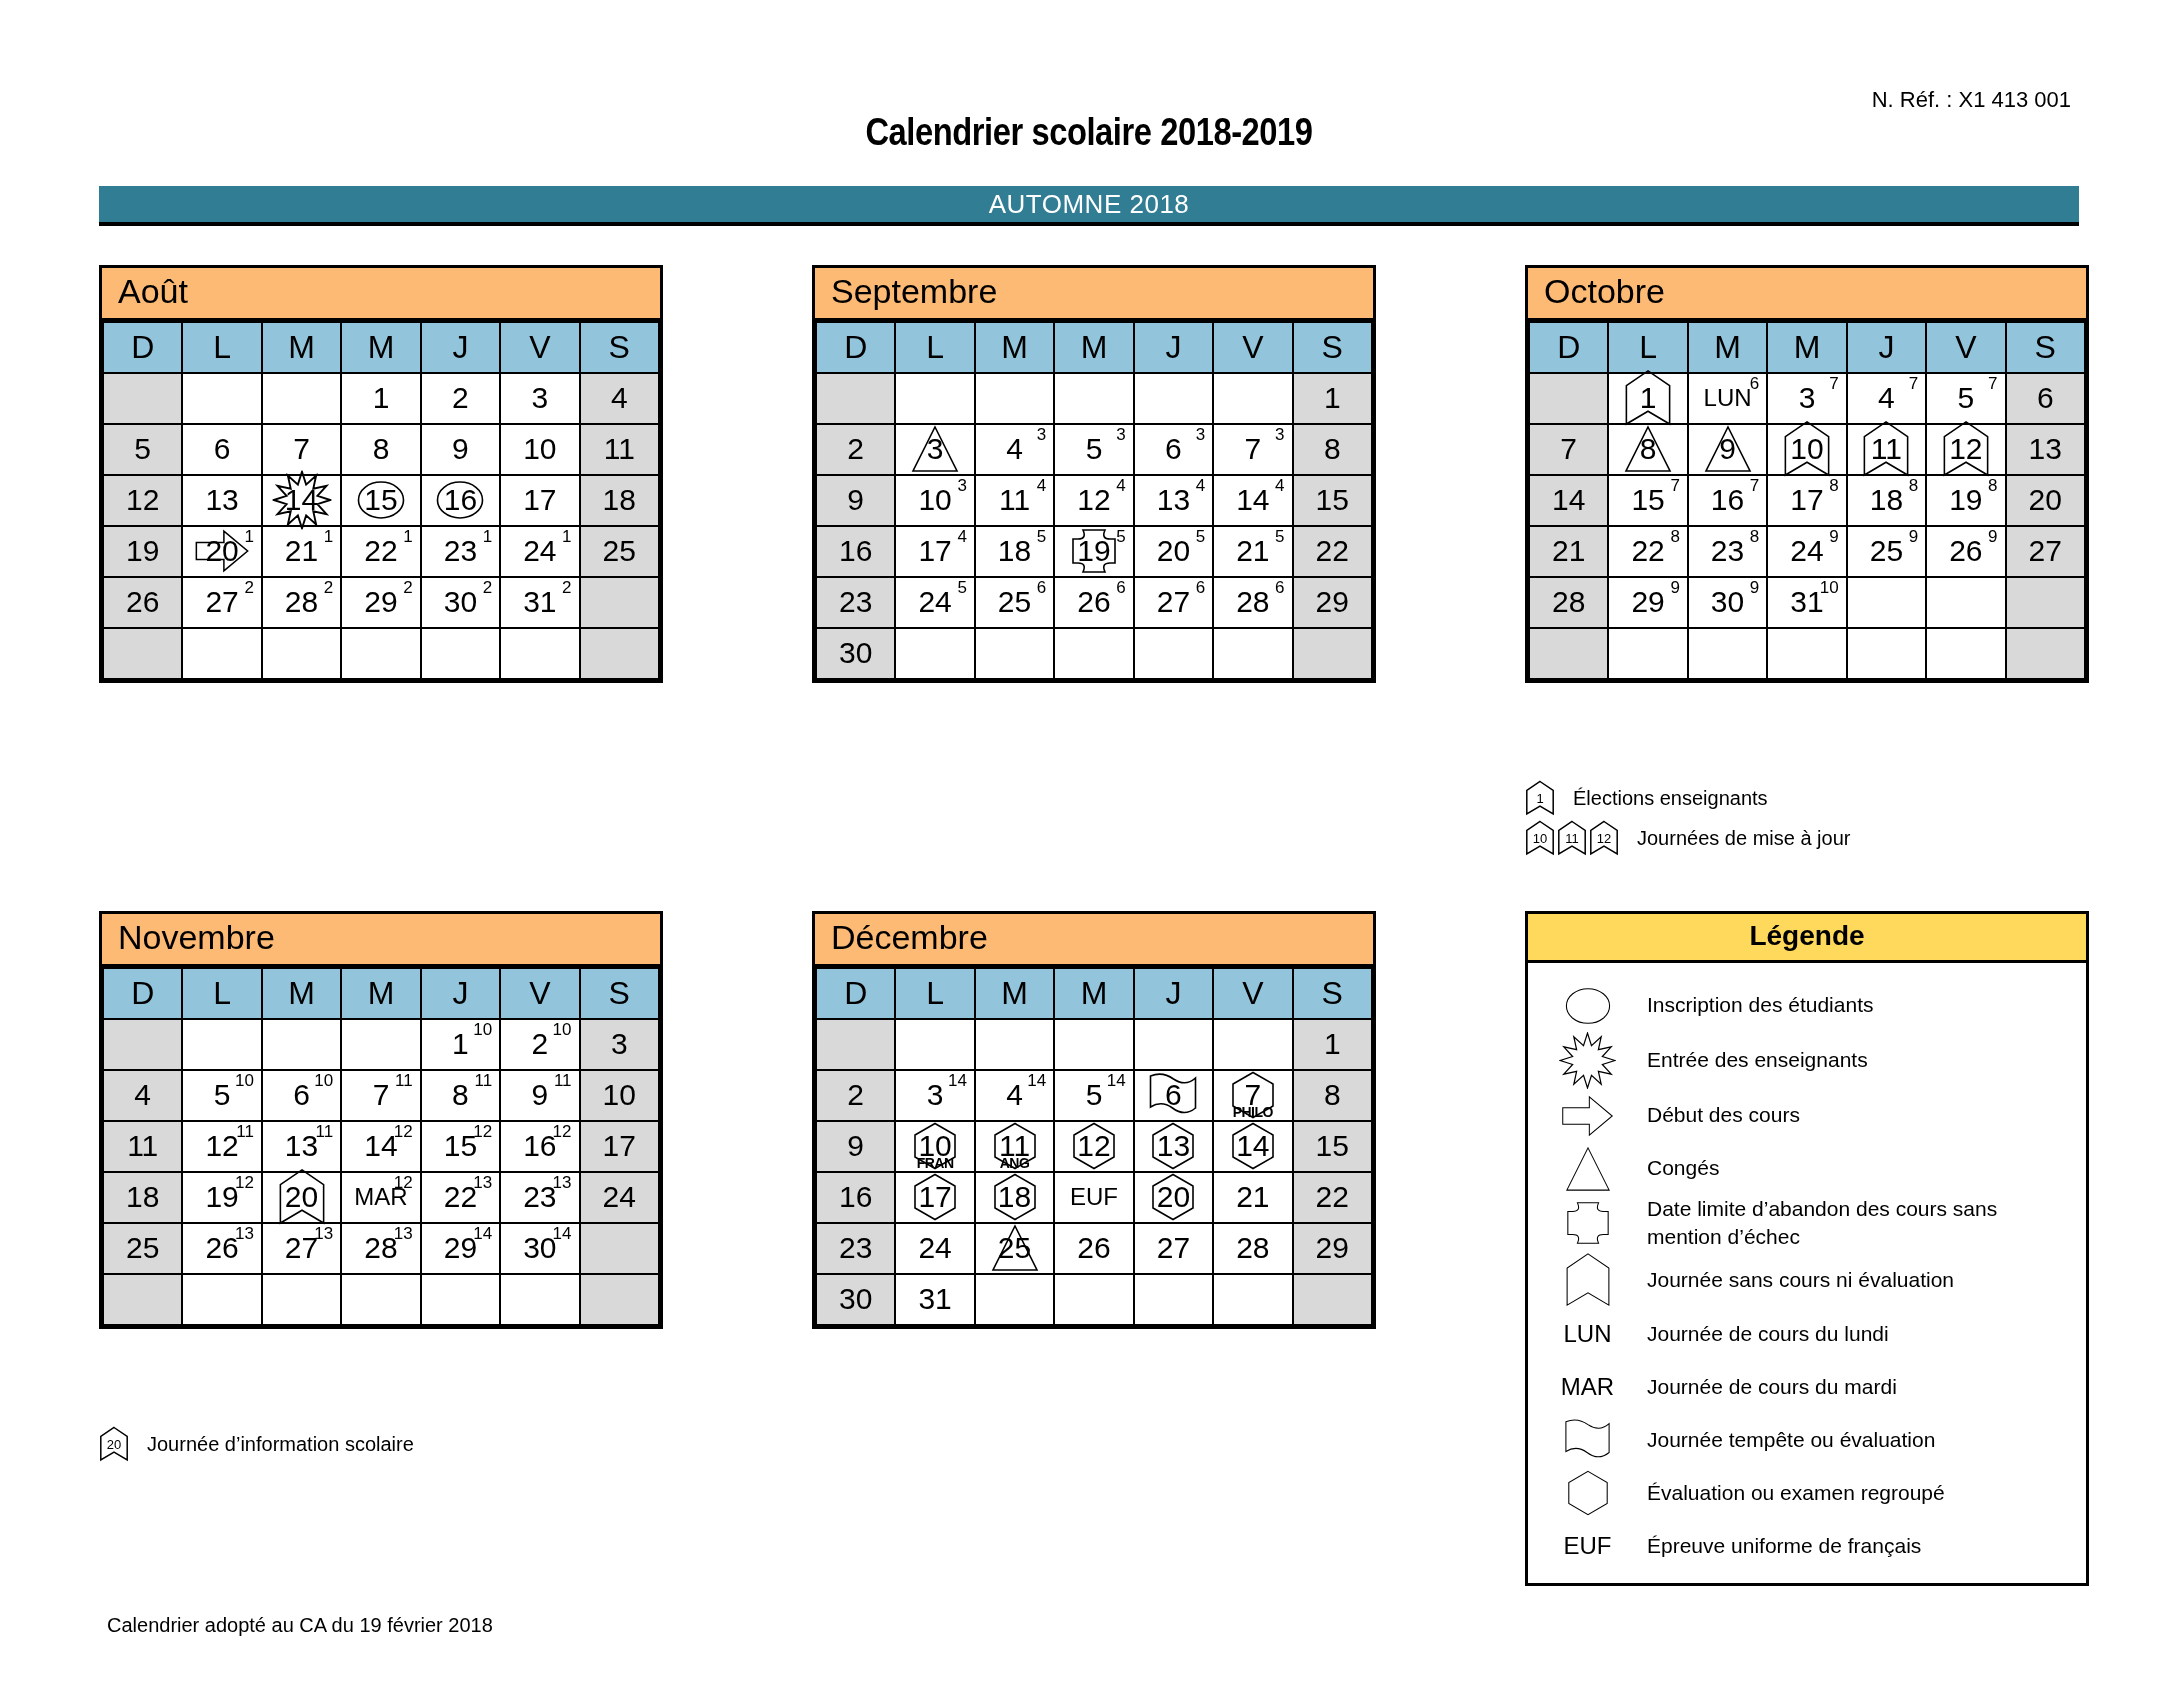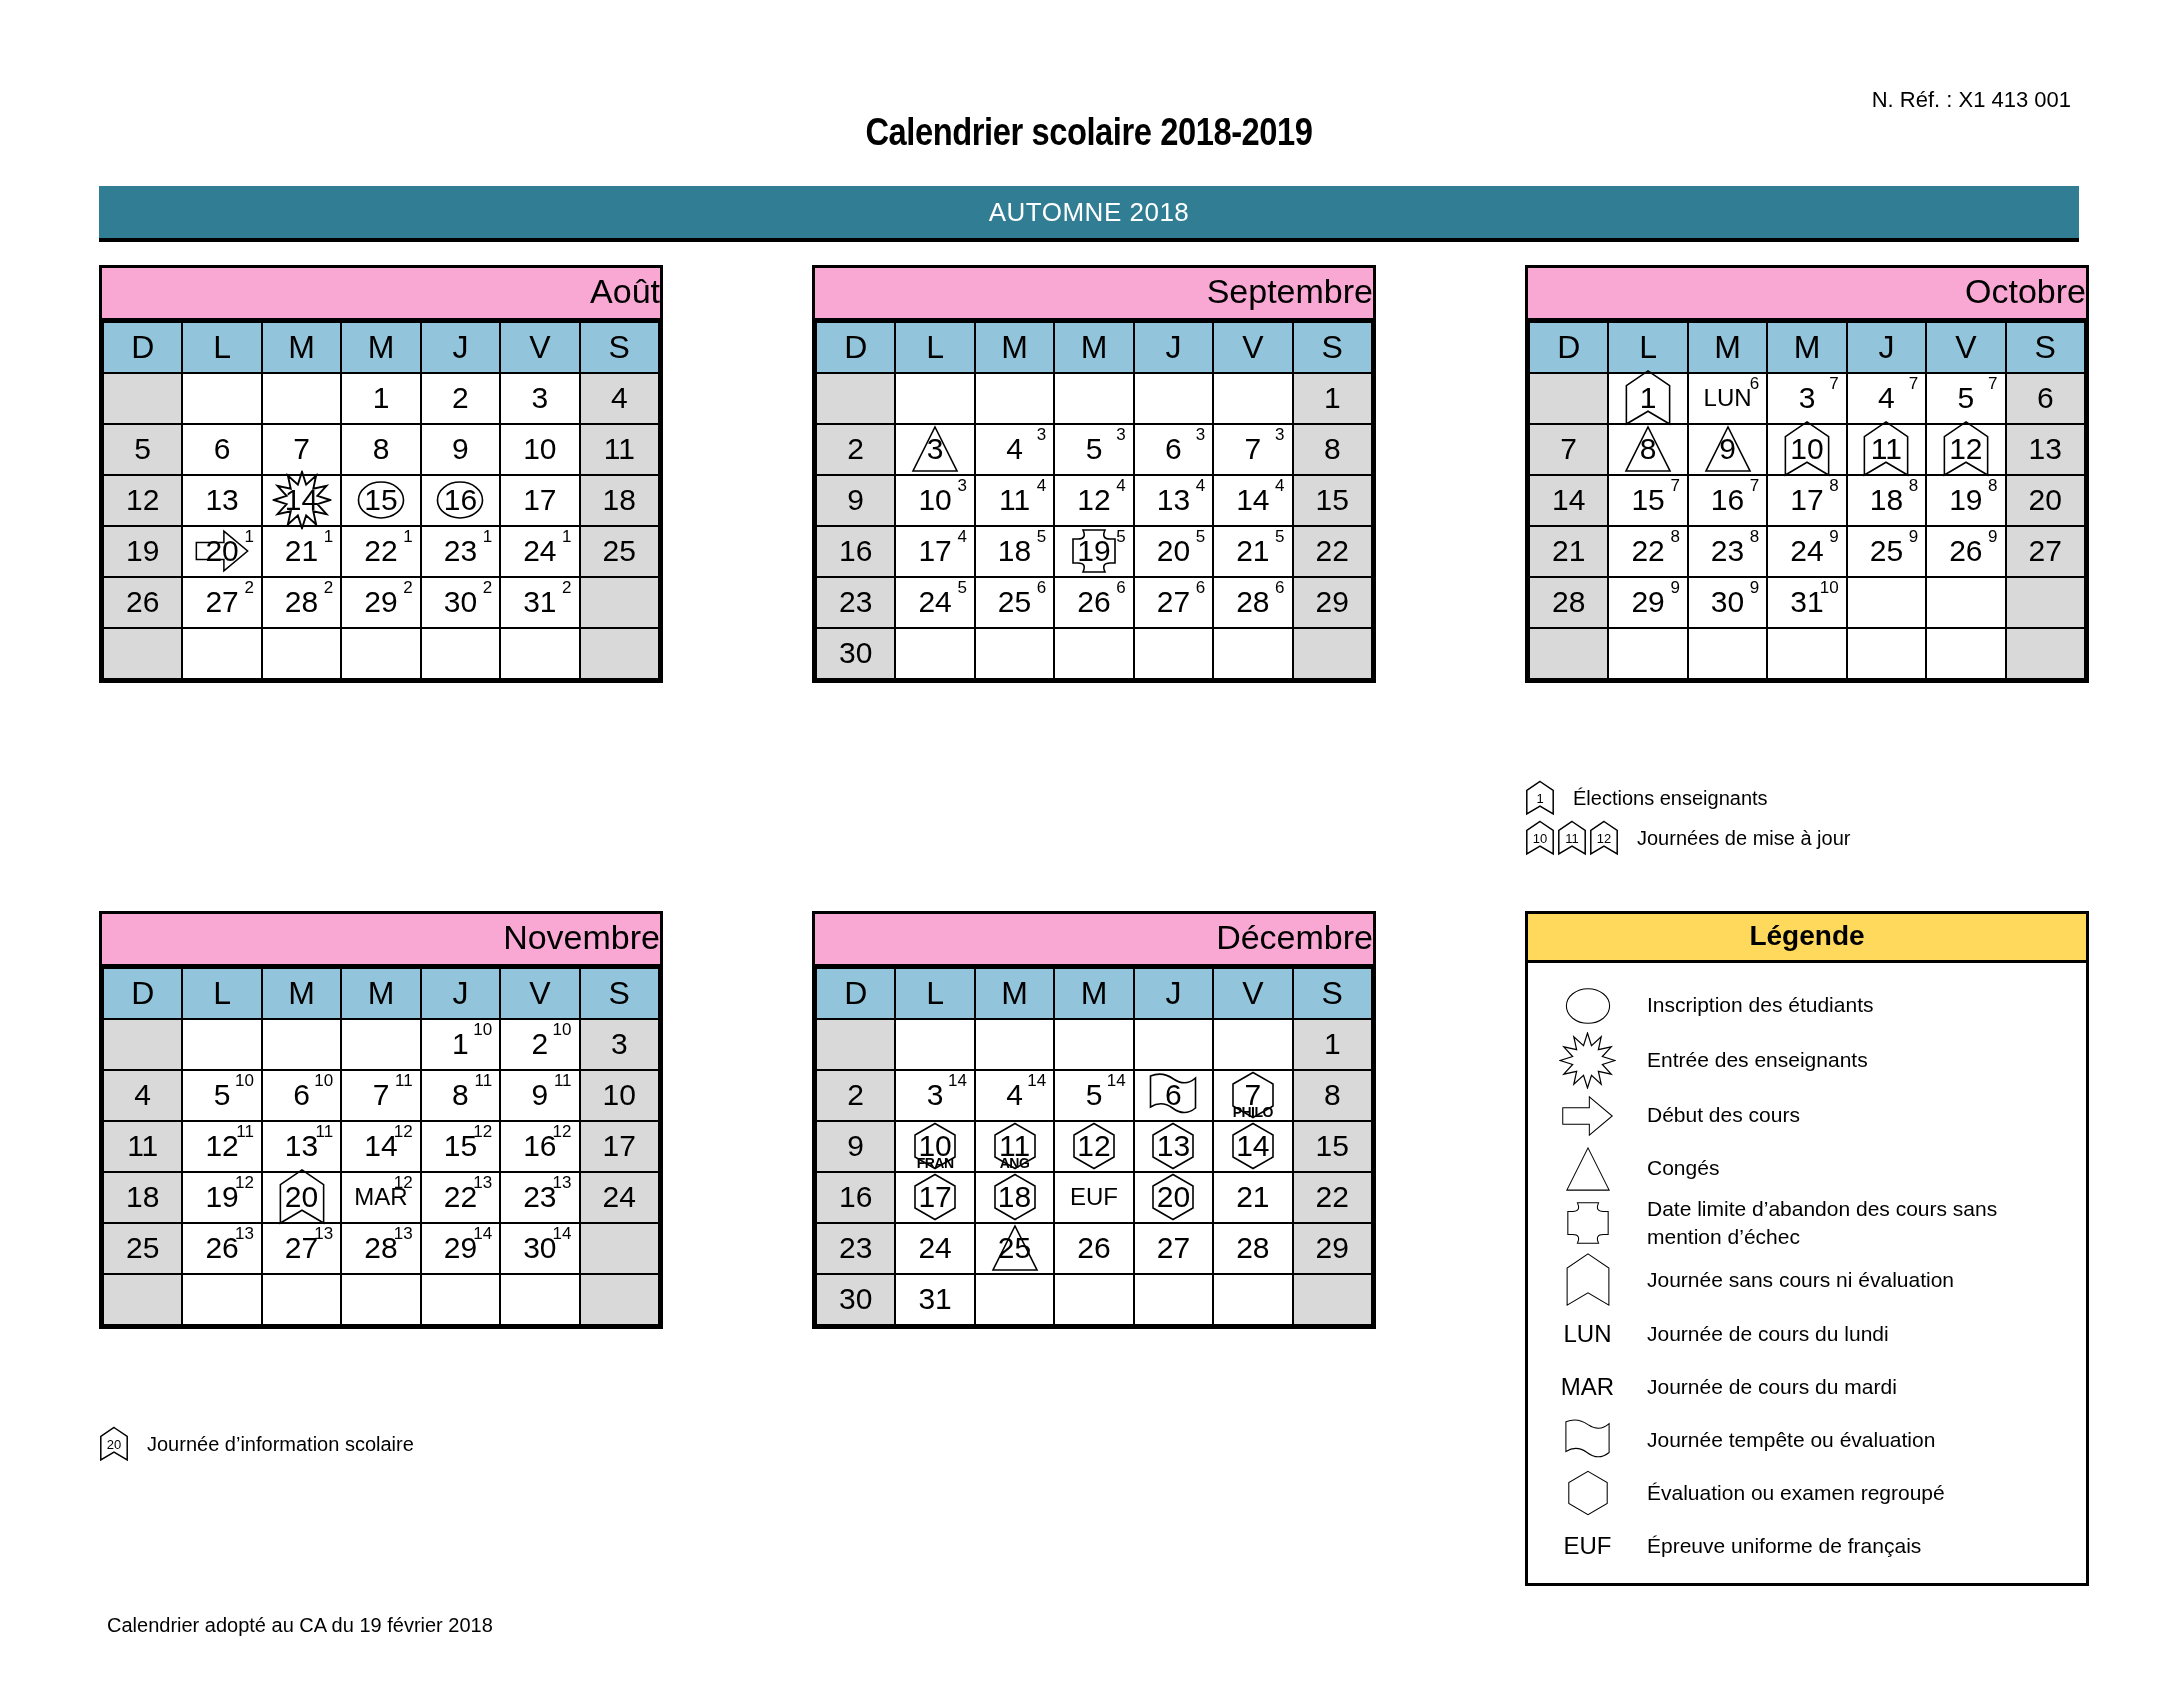--- a/index.html
+++ b/index.html
@@ -42,39 +42,39 @@
     font-size:38px; font-weight:bold; letter-spacing:-0.5px;
     font-family:"Liberation Sans Narrow","Liberation Sans", sans-serif;
     transform:scaleX(0.86); transform-origin:center;
   }
   #doc-ref {
     position:absolute; right:107px; top:87px;
     font-size:22px;
   }
 
   #season-banner {
-    position:absolute; left:99px; right:99px; top:186px; height:56px;
+    position:absolute; left:99px; right:99px; top:186px; height:40px;
     background:#317d93; color:#ffffff;
     display:flex; align-items:center; justify-content:center;
     font-size:26px; letter-spacing:0.5px;
     border-bottom:4px solid #000;
   }
 
   
   .month {
     position:absolute;
     width:564px;
     border:3px solid #000;
     background:#fff;
   }
   .month-title {
-    background:#f9a8d4;
-    text-align:right;
+    background:#fdba74;
+    text-align:left;
     font-size:34px;
-    padding:6px 0 8px 8px;
+    padding:6px 0 8px 16px;
     border-bottom:3px solid #000;
     line-height:1.05;
   }
   table.cal { border-collapse:collapse; width:100%; table-layout:fixed; }
   table.cal th {
     background:#92c5dc;
     border:2px solid #000;
     height:51px;
     font-size:32px;
     font-weight:400;

